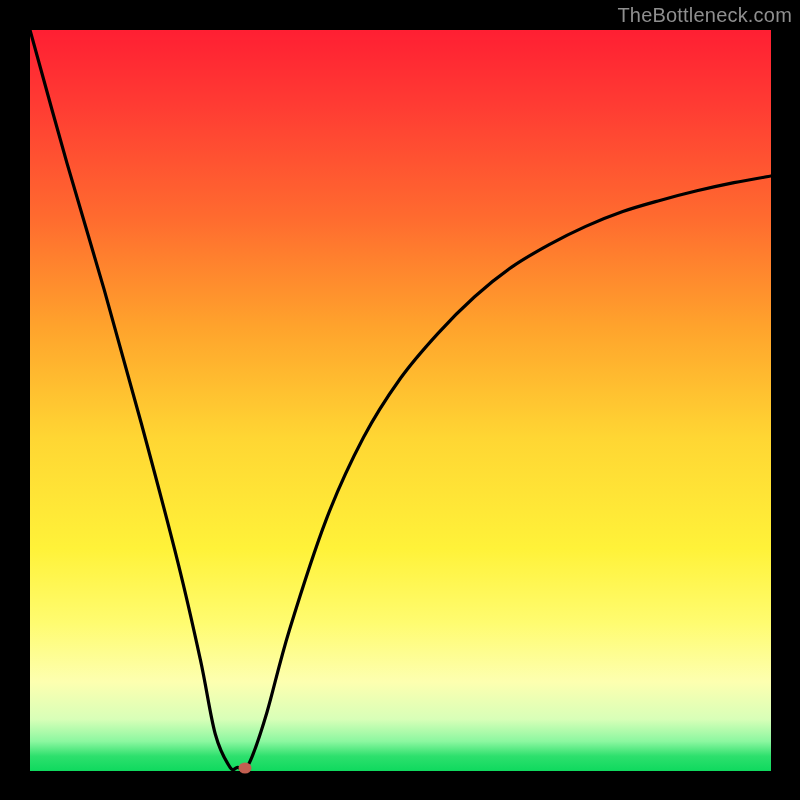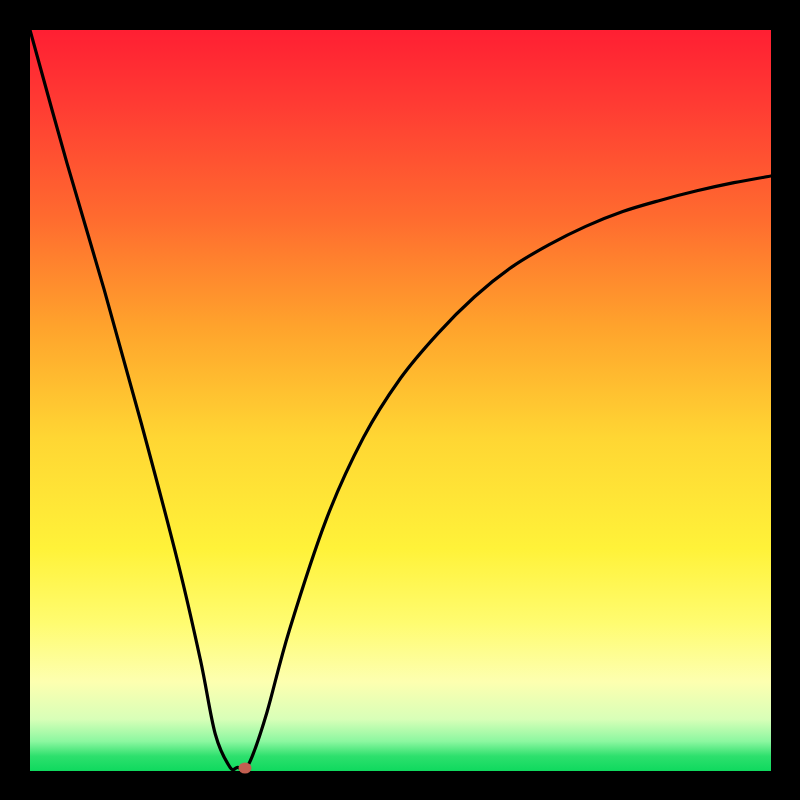--- a/index.html
+++ b/index.html
@@ -57,13 +57,14 @@
 </head>
 <body>
 
 <div class="stage">
   <div class="plot-area">
     <svg class="curve-svg" viewBox="0 0 741 741" preserveAspectRatio="none">
       <path fill="none" stroke="#000000" stroke-width="3.2" stroke-linejoin="round" stroke-linecap="round" d="M 0.00 0.00 C 6.18 22.23, 24.70 90.16, 37.05 133.38 C 49.40 176.60, 61.75 216.12, 74.10 259.35 C 86.45 302.57, 98.80 347.04, 111.15 392.73 C 123.50 438.43, 138.32 494.00, 148.20 533.52 C 158.08 573.04, 164.25 601.45, 170.43 629.85 C 176.61 658.25, 180.31 686.04, 185.25 703.95 C 190.19 721.86, 196.37 731.74, 200.07 737.29 C 203.78 742.85, 205.01 737.17, 207.48 737.29 C 209.95 737.42, 212.42 739.89, 214.89 738.04 C 217.36 736.18, 218.59 735.57, 222.30 726.18 C 226.00 716.79, 230.94 702.72, 237.12 681.72 C 243.30 660.73, 249.47 632.32, 259.35 600.21 C 269.23 568.10, 284.05 521.17, 296.40 489.06 C 308.75 456.95, 321.10 431.01, 333.45 407.55 C 345.80 384.09, 358.15 365.56, 370.50 348.27 C 382.85 330.98, 395.20 317.39, 407.55 303.81 C 419.90 290.23, 432.25 277.88, 444.60 266.76 C 456.95 255.64, 469.30 245.76, 481.65 237.12 C 494.00 228.47, 506.35 221.68, 518.70 214.89 C 531.05 208.10, 543.40 201.92, 555.75 196.37 C 568.10 190.81, 580.45 185.87, 592.80 181.54 C 605.15 177.22, 617.50 173.89, 629.85 170.43 C 642.20 166.97, 654.55 163.76, 666.90 160.80 C 679.25 157.83, 691.60 155.12, 703.95 152.65 C 716.30 150.18, 734.83 147.09, 741.00 145.98"></path>
     </svg>
     <div class="marker" style="left: 214.89px; top: 738.036px; background: rgb(195, 95, 81);"></div>
   </div>
+  <div class="watermark">TheBottleneck.com</div>
 </div>
 
 </body></html>

